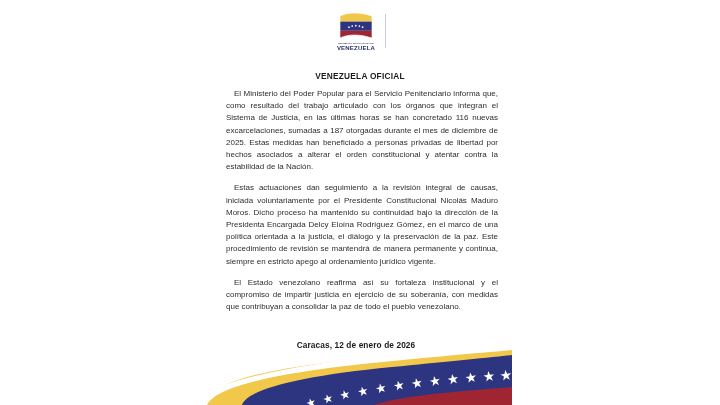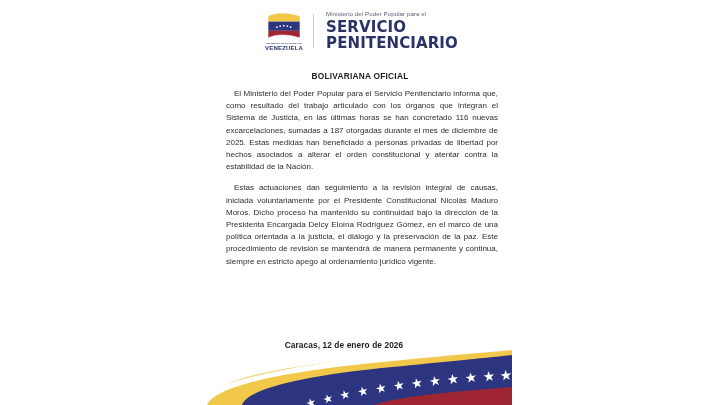--- a/index.html
+++ b/index.html
@@ -129,21 +129,21 @@
     text-indent: 8px;
     font-size: 8px;
     line-height: 12.2px;
     color: #2d2d2d;
     hyphens: none;
   }
   .body-copy p:last-child { margin-bottom: 0; }
 
   .date-line {
     position: absolute;
-    left: 208px;
+    left: 220px;
     top: 340px;
     width: 272px;
     text-align: center;
     font-size: 8.3px;
     font-weight: bold;
     color: #1b1b1b;
     letter-spacing: 0.1px;
   }
 
   
@@ -186,34 +186,30 @@
           <path d="M6,6 C14,2 26,2 38,6 L38,28 C26,24 14,24 6,28 Z" fill="none" stroke="#ffffff" stroke-width="0.6"></path>
         </svg>
         <div class="emblem-caption">
           <span class="rep">REPÚBLICA BOLIVARIANA DE</span>
           <span class="ven">VENEZUELA</span>
         </div>
       </div>
 
       <div class="divider-v"></div>
 
-      <div class="ministry-block">
-        <div class="ministry-line">Ministerio del Poder Popular para el</div>
-        <div class="brand-1">SERVICIO</div>
-        <div class="brand-2">PENITENCIARIO</div>
-      </div>
 
     </div>
   </div>
 
-  <div class="doc-title">BOLIVARIANA OFICIAL</div>
+  <div class="doc-title">VENEZUELA OFICIAL</div>
 
   <div class="body-copy">
     <p>El Ministerio del Poder Popular para el Servicio Penitenciario informa que, como resultado del trabajo articulado con los órganos que integran el Sistema de Justicia, en las últimas horas se han concretado 116 nuevas excarcelaciones, sumadas a 187 otorgadas durante el mes de diciembre de 2025. Estas medidas han beneficiado a personas privadas de libertad por hechos asociados a alterar el orden constitucional y atentar contra la estabilidad de la Nación.</p>
     <p>Estas actuaciones dan seguimiento a la revisión integral de causas, iniciada voluntariamente por el Presidente Constitucional Nicolás Maduro Moros. Dicho proceso ha mantenido su continuidad bajo la dirección de la Presidenta Encargada Delcy Eloína Rodríguez Gómez, en el marco de una política orientada a la justicia, el diálogo y la preservación de la paz. Este procedimiento de revisión se mantendrá de manera permanente y continua, siempre en estricto apego al ordenamiento jurídico vigente.</p>
+    <p>El Estado venezolano reafirma así su fortaleza institucional y el compromiso de impartir justicia en ejercicio de su soberanía, con medidas que contribuyan a consolidar la paz de todo el pueblo venezolano.</p>
   </div>
 
   <div class="date-line">Caracas, 12 de enero de 2026</div>
 
   <div class="flag-wave">
     <svg width="720" height="62" viewBox="0 0 720 62" aria-hidden="true">
       <defs>
         <clipPath id="pageClip">
           <rect x="0" y="0" width="512" height="62"></rect>
         </clipPath>

